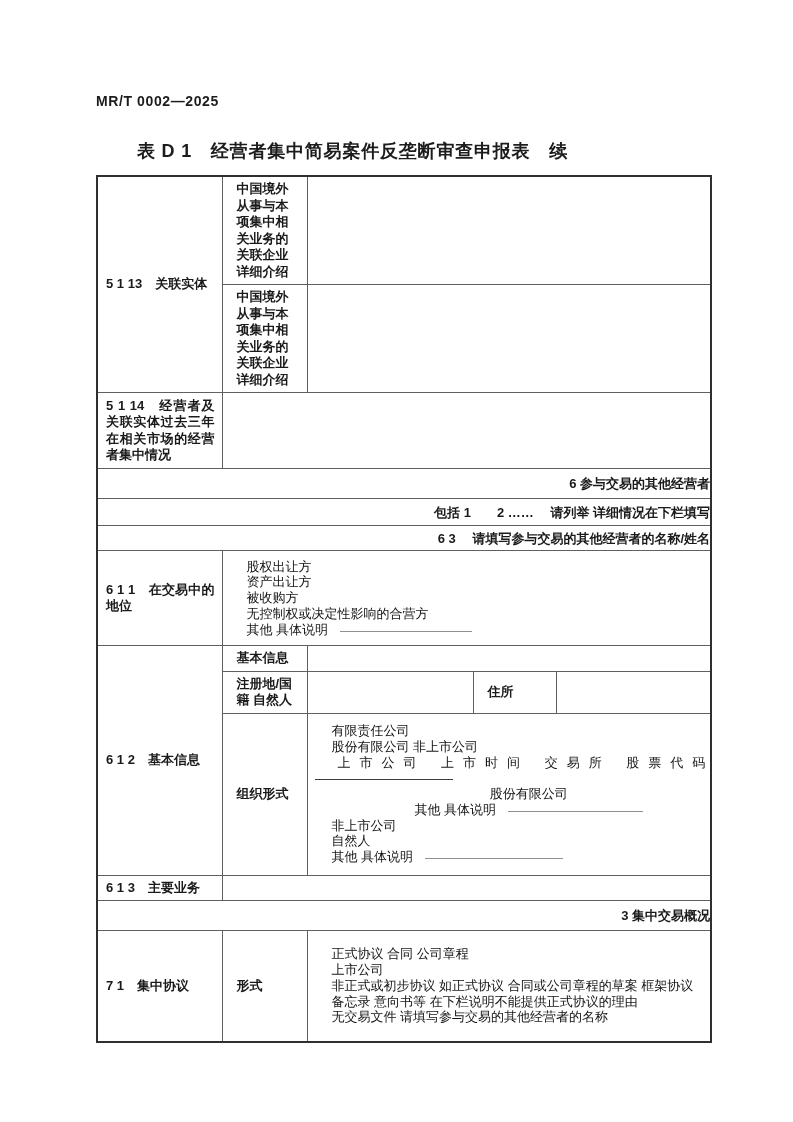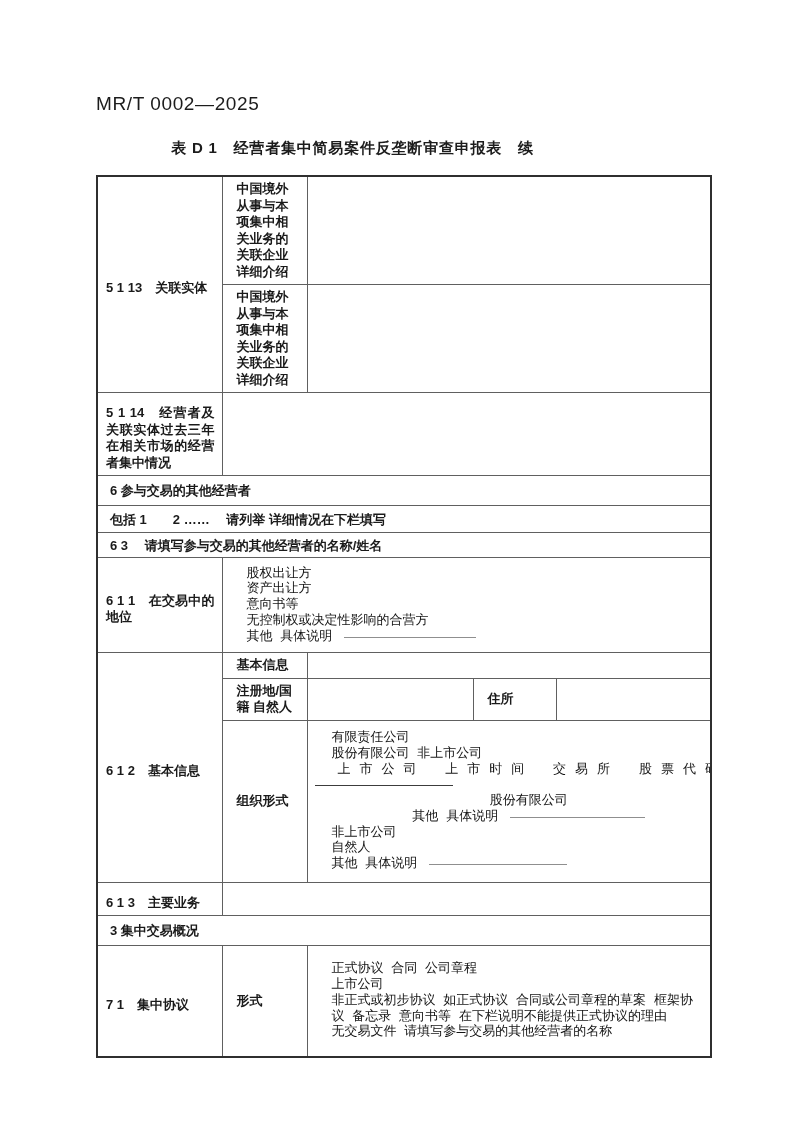--- a/index.html
+++ b/index.html
@@ -3,49 +3,49 @@
 <meta charset="utf-8">
 <style>
   html,body{margin:0;padding:0;}
   body{
     width:793px;height:1122px;background:#ffffff;position:relative;
     font-family:"Liberation Serif",serif;color:#151515;
     -webkit-font-smoothing:antialiased;
   }
   .doc-number{
     position:absolute;left:96px;top:93px;
-    font-family:"Liberation Sans",sans-serif;font-weight:400;
-    font-size:19px;letter-spacing:.6px;color:#1c1c1c;
+    font-family:"Liberation Sans",sans-serif;font-weight:700;
+    font-size:14px;letter-spacing:.6px;color:#1c1c1c;
   }
   .table-title{
     position:absolute;left:0;top:139px;width:705px;text-align:center;
     font-family:"Liberation Sans",sans-serif;font-weight:700;
-    font-size:15px;letter-spacing:.8px;color:#1c1c1c;
+    font-size:18px;letter-spacing:.8px;color:#1c1c1c;
   }
   table.form{
     position:absolute;left:96px;top:175px;width:614px;
     border-collapse:collapse;table-layout:fixed;
     border:2px solid #2f2f2f;
   }
   table.form td{
     border:1px solid #606060;
     vertical-align:middle;
     font-size:13px;
     overflow:hidden;
   }
   
   .lab,.sub,.hdr{
     font-family:"Liberation Sans",sans-serif;font-weight:700;color:#1a1a1a;
   }
-  .lab{padding:12px 7px 4px 8px;text-align:justify;line-height:16.5px;margin-left:37px;}
+  .lab{padding:4px 7px 4px 8px;text-align:justify;line-height:16.5px;margin-left:37px;}
   .sub{padding:4px 14px;line-height:16.5px;}
-  .hdr{padding:2px 12px;text-align:left;line-height:15px;}
+  .hdr{padding:2px 0;text-align:right;line-height:15px;}
   
   .ct{
-    font-family:Liberation Mono, monospace;color:#141414;
+    font-family:Liberation Sans, sans-serif;color:#141414;
     padding:5px 10px 5px 0;line-height:15.7px;
   }
   .line{padding-left:24px;white-space:nowrap;}
   .line.wraps{white-space:normal;}
   .ind2{padding-left:50px;text-align:center;}
   .indu{padding-left:7px;}
   .spread{padding-left:30px;letter-spacing:9px;word-spacing:3px;}
   
   .u{display:inline-block;height:0;border-bottom:1.4px solid #8f8f8f;vertical-align:2px;}
   .u.dark{border-bottom:1.7px solid #3c3c3c;}
@@ -94,21 +94,21 @@
 
   <tr style="height:25px">
     <td class="hdr" colspan="5">6 3　 请填写参与交易的其他经营者的名称/姓名</td>
   </tr>
 
   <tr style="height:95px">
     <td class="lab">6 1 1　在交易中的地位</td>
     <td class="ct" colspan="4">
       <div class="line">股权出让方</div>
       <div class="line">资产出让方</div>
-      <div class="line">意向书等</div>
+      <div class="line">被收购方</div>
       <div class="line">无控制权或决定性影响的合营方</div>
       <div class="line"><span>其他 具体说明</span><span class="u ml w132"></span></div>
     </td>
   </tr>
 
   <tr style="height:22px">
     <td class="lab" rowspan="3">6 1 2　基本信息</td>
     <td class="sub">基本信息</td>
     <td class="blank" colspan="3"></td>
   </tr>

